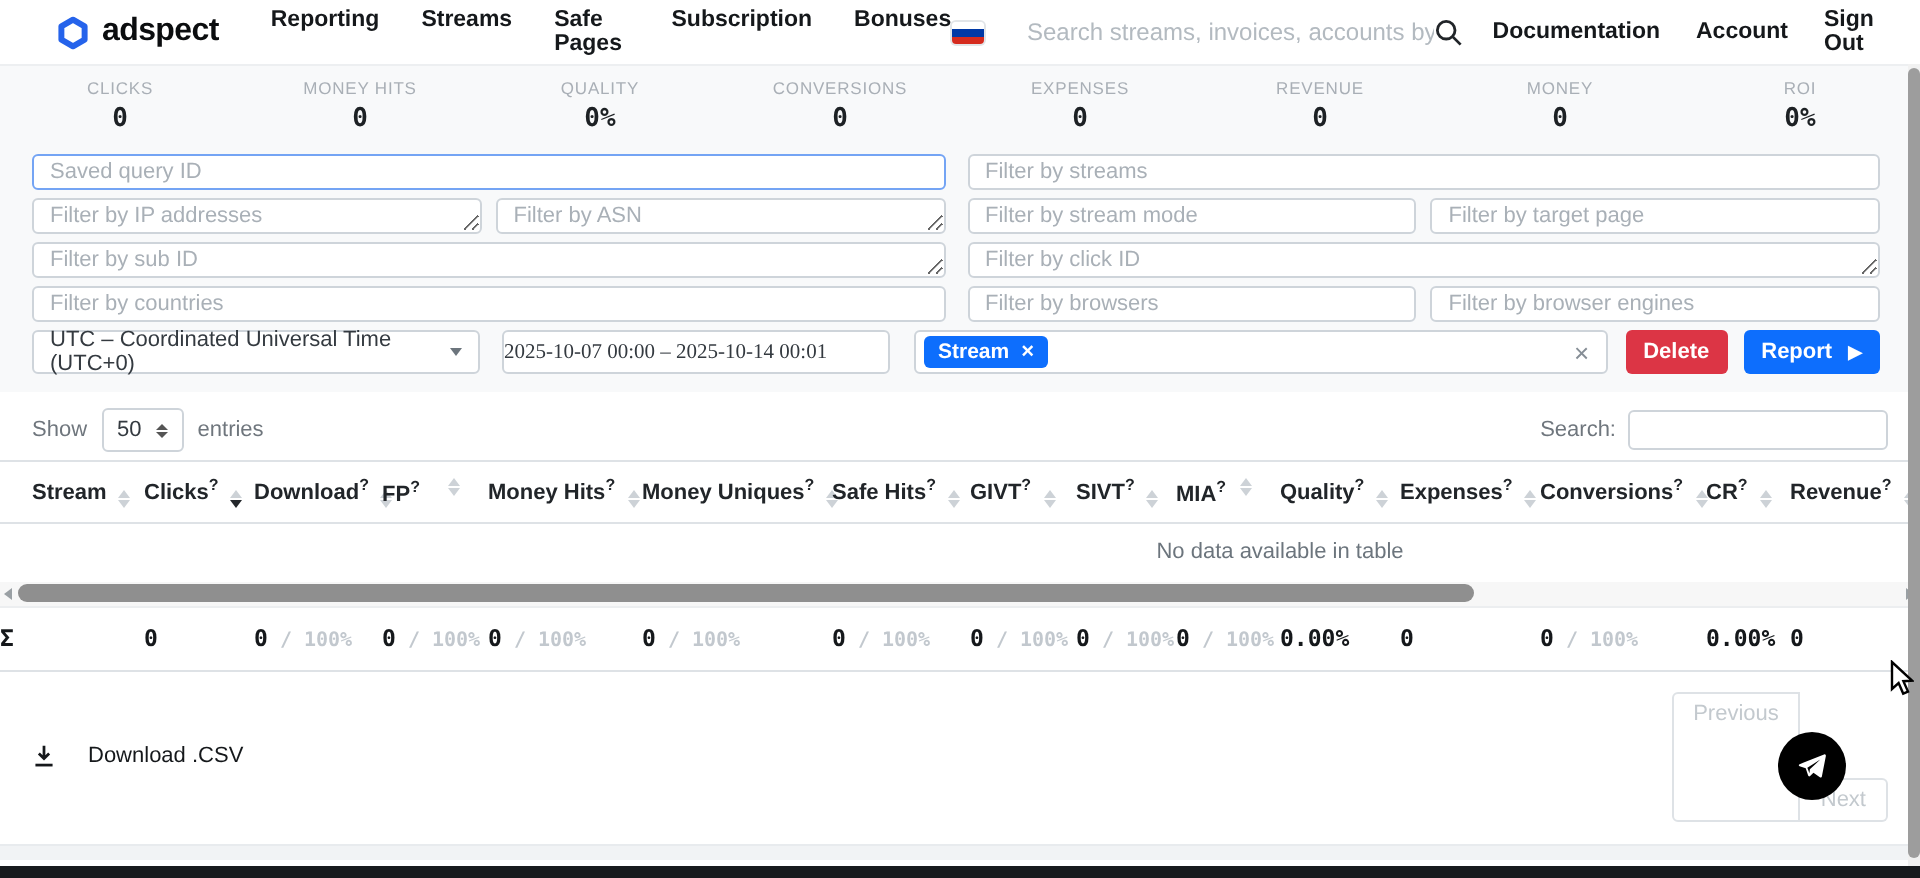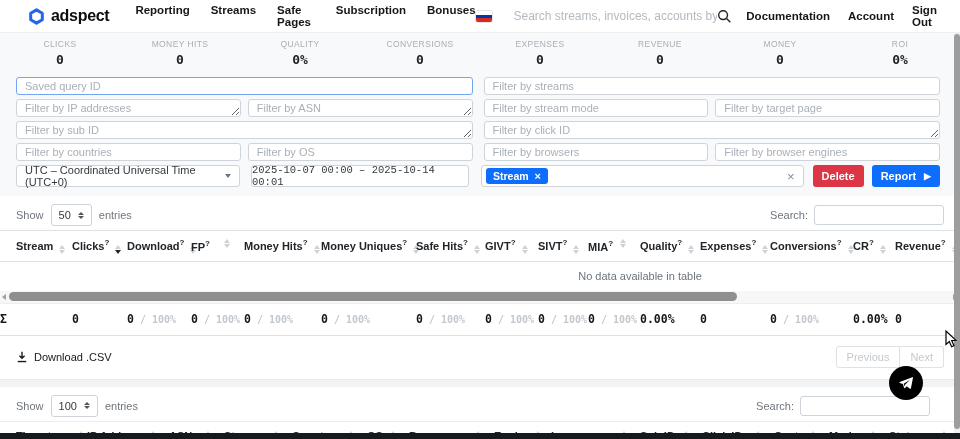--- a/index.html
+++ b/index.html
@@ -34,22 +34,22 @@
     width:100%; height:18px; border:1px solid #ced4da; border-radius:3px; background:#fff;
     font-family:Liberation Sans, sans-serif; font-size:11px; color:#495057; padding:2px 8px; outline:none; display:block;
   }
   .tarea { resize:both; overflow:hidden; line-height:12px; }
   .tfield::placeholder, .tarea::placeholder { color:#a9b0b7; }
   .tfield.focus { border-color:#74a4f4; }
   .controls-row { display:flex; gap:7px; margin-top:3px; align-items:center; }
   .selbox { width:224px; height:22px; border:1px solid #ced4da; border-radius:3px; background:#fff;
     display:flex; align-items:center; justify-content:space-between; padding:0 8px; font-size:11px; color:#343a40; cursor:pointer; }
   .caret { width:0; height:0; border-left:3.5px solid transparent; border-right:3.5px solid transparent; border-top:4.5px solid #6c757d; }
-  .datebox { width:218px; height:22px; border:1px solid #ced4da; border-radius:3px; background:#fff; margin-left:4px;
-    display:flex; align-items:center; justify-content:center; font-family:Liberation Mono, monospace; font-size:10.5px; color:#343a40; cursor:pointer; }
+  .datebox { width:194px; height:22px; border:1px solid #ced4da; border-radius:3px; background:#fff; margin-left:4px;
+    display:flex; align-items:center; font-family:Liberation Serif, serif; font-size:10.5px; color:#343a40; cursor:pointer; }
   .streambox { flex:1; height:22px; border:1px solid #ced4da; border-radius:3px; background:#fff;
     display:flex; align-items:center; padding:0 8px 0 4px; gap:6px; }
   .tag { background:#0d6efd; color:#fff; font-size:10.5px; font-weight:bold; border-radius:3px; padding:2px 7px; display:flex; gap:6px; align-items:center; }
   .tag-x { cursor:pointer; font-size:11px; line-height:1; }
   .clear-x { margin-left:auto; color:#868e96; font-size:13px; cursor:pointer; line-height:1; }
   .btn { height:22px; border:none; border-radius:3px; color:#fff; font-weight:bold; font-size:11px; padding:0 9px;
     font-family:inherit; cursor:pointer; display:flex; align-items:center; gap:8px; }
   .btn-danger { background:#dc3545; }
   .btn-primary { background:#0d6efd; margin-left:1px; }
   .play { font-size:9px; }
@@ -79,25 +79,25 @@
   .hscroll { position:relative; height:12px; background:#f7f7f7; }
   .hs-arrow { position:absolute; top:3px; width:0; height:0; border-top:3.5px solid transparent; border-bottom:3.5px solid transparent; cursor:pointer; }
   .hs-left { left:2px; border-right:4.5px solid #9aa0a4; }
   .hs-right { right:3px; border-left:4.5px solid #9aa0a4; }
   .hs-thumb { position:absolute; left:9px; top:1.5px; width:728px; height:9px; background:#8f8f8f; border-radius:5px; cursor:grab; }
   .totals-wrap { border-top:1px solid #eceef0; border-bottom:1px solid #dee2e6; overflow:hidden; }
   .totals-wrap td { font-family:"DejaVu Sans Mono",monospace; font-size:11.5px; font-weight:bold; color:#15181b; padding:8px 4px 9px 0; white-space:nowrap; }
   .tsub { color:#c2c8ce; font-size:10px; font-weight:bold; margin-left:6px; }
   .sigma { padding-left:14px; font-size:13px; }
   .dl-row { display:flex; align-items:center; padding:10px 16px 11px; background:#fff; }
-  .dl-link { display:flex; align-items:center; gap:6px; font-size:11px; color:#15181b; cursor:pointer; }
+  .dl-link { display:flex; align-items:center; gap:16px; font-size:11px; color:#15181b; cursor:pointer; }
   .pagination { margin-left:auto; display:flex; }
   .page-btn { border:1px solid #dee2e6; color:#c3c9ce; font-size:11px; padding:4px 10px; background:#fff; cursor:default; }
   .page-btn.prev { border-radius:3px 0 0 3px; }
-  .page-btn.next { border-radius:0 3px 3px 0; border-left:none; }
+  .page-btn.next { border-radius:0 3px 3px 0; border-left:none;margin-top:43px; }
   .separator { height:8px; background:#f1f3f5; border-top:1px solid #e8ebee; }
   
   .bhead { display:flex; border-top:1px solid #e9ecef; border-bottom:1px solid #dee2e6; padding:8px 0; background:#fff; }
   .bh { display:flex; align-items:center; justify-content:space-between; padding-right:13px; font-size:11px; font-weight:bold; white-space:nowrap; }
   .bh:first-child { padding-left:16px; }
   .bh .sort { margin-left:4px; }
   .darkbar { position:absolute; left:0; right:0; bottom:0; height:6px; background:#171a1d; }
   
   .vscroll { position:absolute; right:0; top:32px; bottom:6px; width:6px; background:#f1f1f1; }
   .vthumb { position:absolute; top:2px; bottom:4px; left:0; right:0; background:#9d9d9d; border-radius:3px; }
@@ -197,21 +197,20 @@
     <div class="fhalf">
       <textarea class="tarea" rows="1" placeholder="Filter by sub ID" style=""></textarea>
     </div>
     <div class="fhalf">
       <textarea class="tarea" rows="1" placeholder="Filter by click ID" style=""></textarea>
     </div>
   </div>
   <div class="frow">
     <div class="fhalf">
       <input class="tfield" placeholder="Filter by countries" style="">
-      <input class="tfield" placeholder="Filter by OS" style="">
     </div>
     <div class="fhalf">
       <input class="tfield" placeholder="Filter by browsers" style="">
       <input class="tfield" placeholder="Filter by browser engines" style="">
     </div>
   </div>
   <div class="controls-row">
     <div class="selbox">
       <span>UTC – Coordinated Universal Time (UTC+0)</span>
       <span class="caret"></span>

